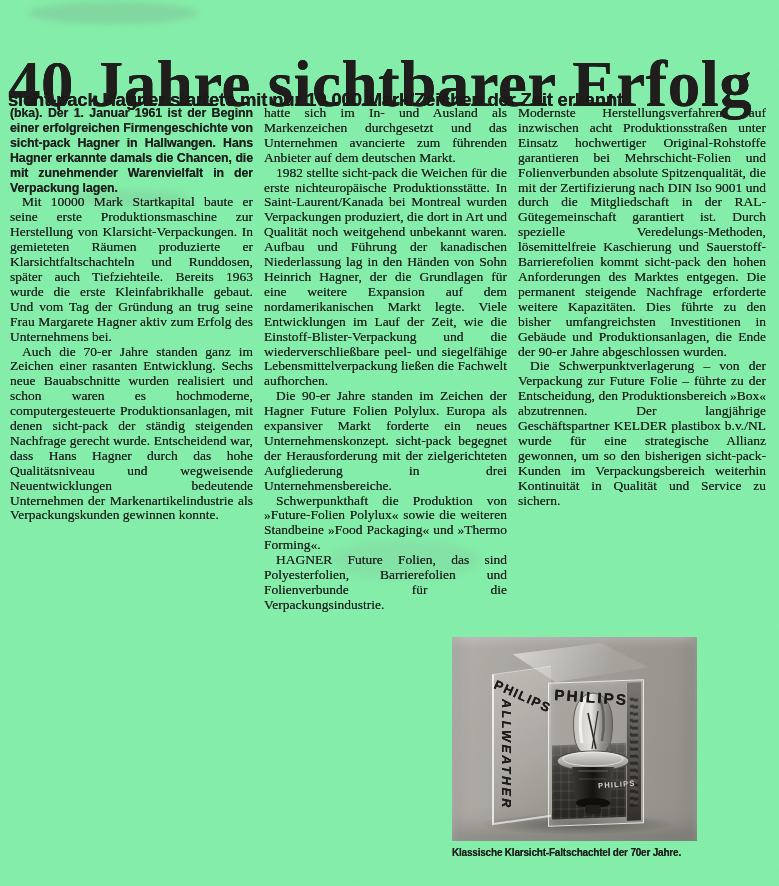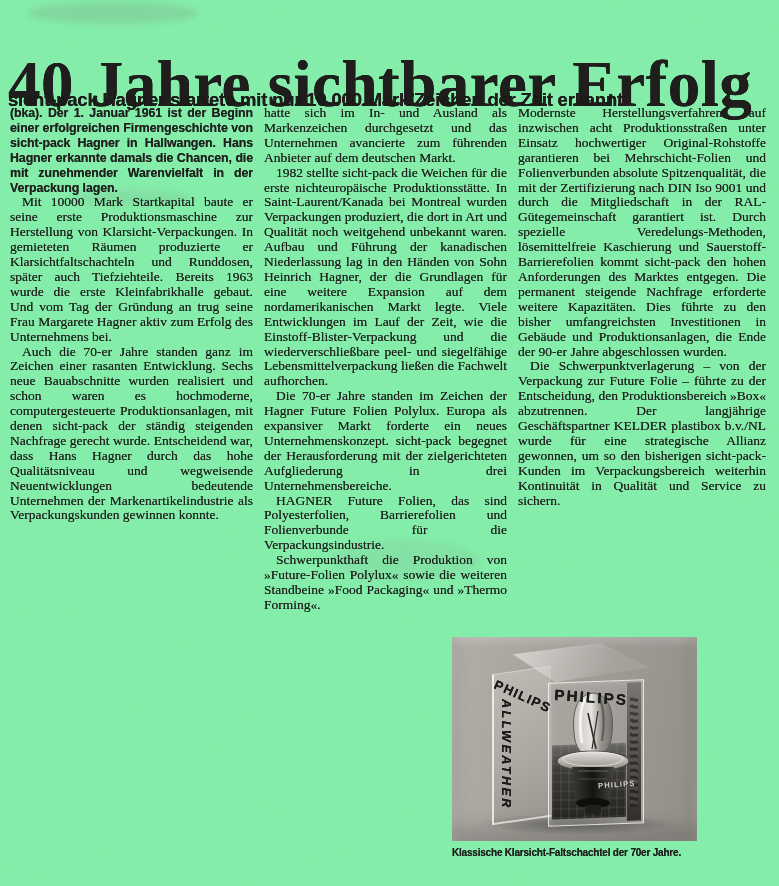--- a/index.html
+++ b/index.html
@@ -145,23 +145,23 @@
 
   <div class="cols">
     <div class="col c1">
       <p class="lead">(bka). Der 1. Januar 1961 ist der Beginn einer erfolgreichen Firmengeschichte von sicht-pack Hagner in Hallwangen. Hans Hagner erkannte damals die Chancen, die mit zunehmender Warenvielfalt in der Verpackung lagen.</p>
       <p>Mit 10000 Mark Startkapital baute er seine erste Produktionsmaschine zur Herstellung von Klarsicht-Verpackungen. In gemieteten Räumen produzierte er Klarsichtfaltschachteln und Runddosen, später auch Tiefziehteile. Bereits 1963 wurde die erste Kleinfabrikhalle gebaut. Und vom Tag der Gründung an trug seine Frau Margarete Hagner aktiv zum Erfolg des Unternehmens bei.</p>
       <p>Auch die 70-er Jahre standen ganz im Zeichen einer rasanten Entwicklung. Sechs neue Bauabschnitte wurden realisiert und schon waren es hochmoderne, computergesteuerte Produktionsanlagen, mit denen sicht-pack der ständig steigenden Nachfrage gerecht wurde. Entscheidend war, dass Hans Hagner durch das hohe Qualitätsniveau und wegweisende Neuentwicklungen bedeutende Unternehmen der Markenartikelindustrie als Verpackungskunden gewinnen konnte.</p>
     </div>
     <div class="col c2">
       <p>hatte sich im In- und Ausland als Markenzeichen durchgesetzt und das Unternehmen avancierte zum führenden Anbieter auf dem deutschen Markt.</p>
       <p>1982 stellte sicht-pack die Weichen für die erste nichteuropäische Produktionsstätte. In Saint-Laurent/Kanada bei Montreal wurden Verpackungen produziert, die dort in Art und Qualität noch weitgehend unbekannt waren. Aufbau und Führung der kanadischen Niederlassung lag in den Händen von Sohn Heinrich Hagner, der die Grundlagen für eine weitere Expansion auf dem nordamerikanischen Markt legte. Viele Entwicklungen im Lauf der Zeit, wie die Einstoff-Blister-Verpackung und die wiederverschließbare peel- und siegelfähige Lebensmittelverpackung ließen die Fachwelt aufhorchen.</p>
-      <p>Die 70-er Jahre standen im Zeichen der Hagner Future Folien Polylux. Europa als expansiver Markt forderte ein neues Unternehmenskonzept. sicht-pack begegnet der Herausforderung mit der zielgerichteten Aufgliederung in drei Unternehmensbereiche.</p>
+      <p>Die 90-er Jahre standen im Zeichen der Hagner Future Folien Polylux. Europa als expansiver Markt forderte ein neues Unternehmenskonzept. sicht-pack begegnet der Herausforderung mit der zielgerichteten Aufgliederung in drei Unternehmensbereiche.</p>
+      <p>Schwerpunkthaft die Produktion von »Future-Folien Polylux« sowie die weiteren Standbeine »Food Packaging« und »Thermo Forming«.</p>
       <p>HAGNER Future Folien, das sind Polyesterfolien, Barrierefolien und Folienverbunde für die Verpackungsindustrie.</p>
-      <p>Schwerpunkthaft die Produktion von »Future-Folien Polylux« sowie die weiteren Standbeine »Food Packaging« und »Thermo Forming«.</p>
     </div>
     <div class="col c3">
       <p>Modernste Herstellungsverfahren auf inzwischen acht Produktionsstraßen unter Einsatz hochwertiger Original-Rohstoffe garantieren bei Mehrschicht-Folien und Folienverbunden absolute Spitzenqualität, die mit der Zertifizierung nach DIN Iso 9001 und durch die Mitgliedschaft in der RAL-Gütegemeinschaft garantiert ist. Durch spezielle Veredelungs-Methoden, lösemittelfreie Kaschierung und Sauerstoff-Barrierefolien kommt sicht-pack den hohen Anforderungen des Marktes entgegen. Die permanent steigende Nachfrage erforderte weitere Kapazitäten. Dies führte zu den bisher umfangreichsten Investitionen in Gebäude und Produktionsanlagen, die Ende der 90-er Jahre abgeschlossen wurden.</p>
       <p>Die Schwerpunktverlagerung – von der Verpackung zur Future Folie – führte zu der Entscheidung, den Produktionsbereich »Box« abzutrennen. Der langjährige Geschäftspartner KELDER plastibox b.v./NL wurde für eine strategische Allianz gewonnen, um so den bisherigen sicht-pack-Kunden im Verpackungsbereich weiterhin Kontinuität in Qualität und Service zu sichern.</p>
     </div>
   </div>
 
   <figure class="photo" style="margin:0">
     <div class="box-shadow-ellipse"></div>
     <div class="box-lid"></div>

